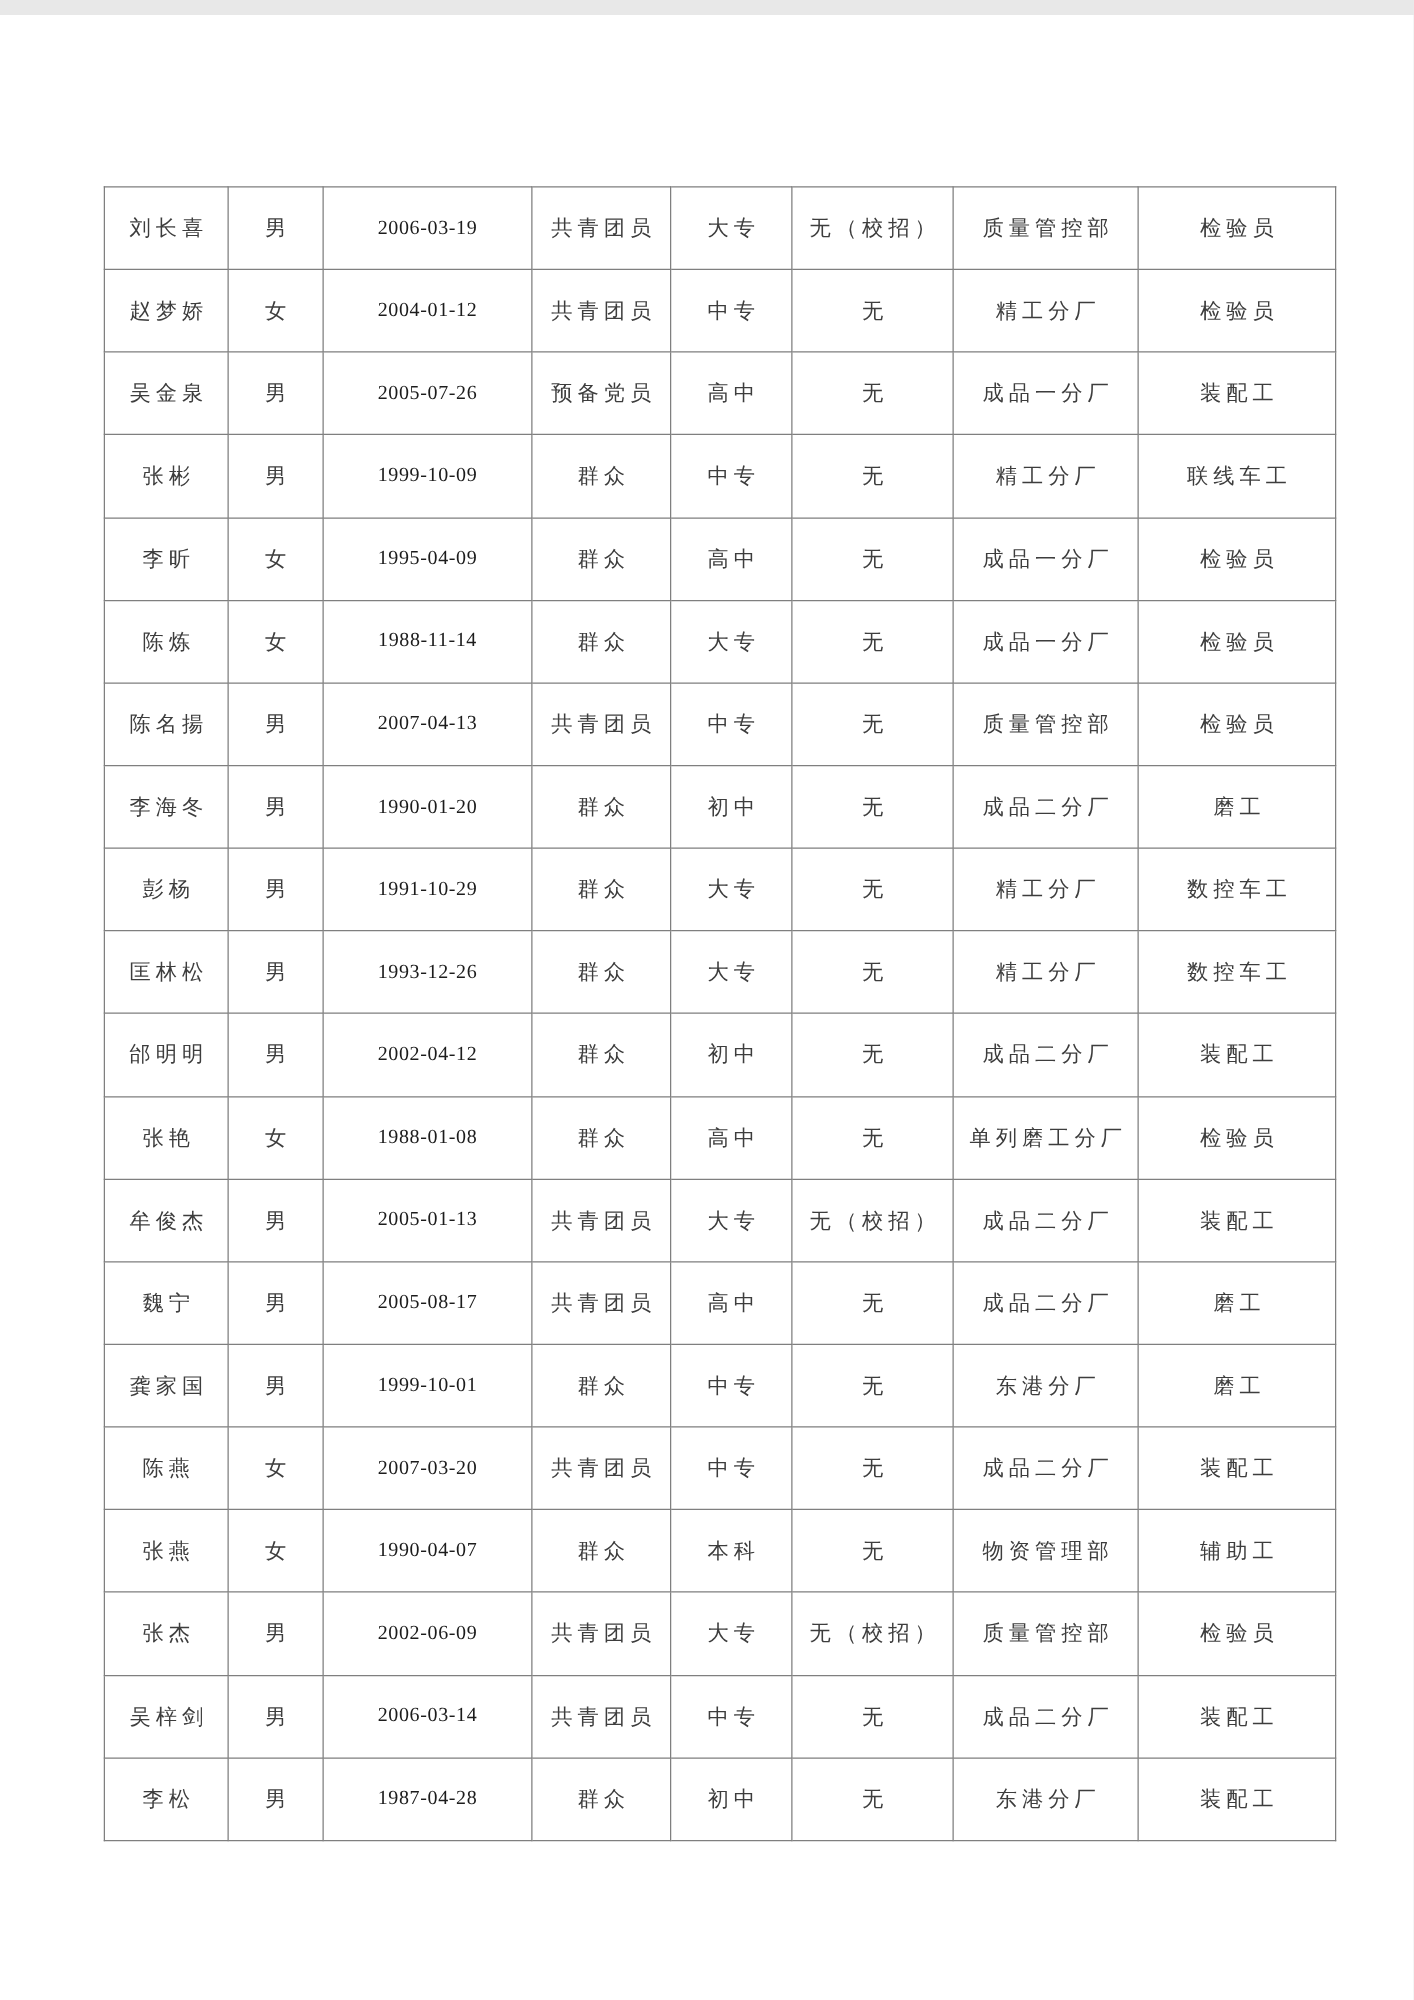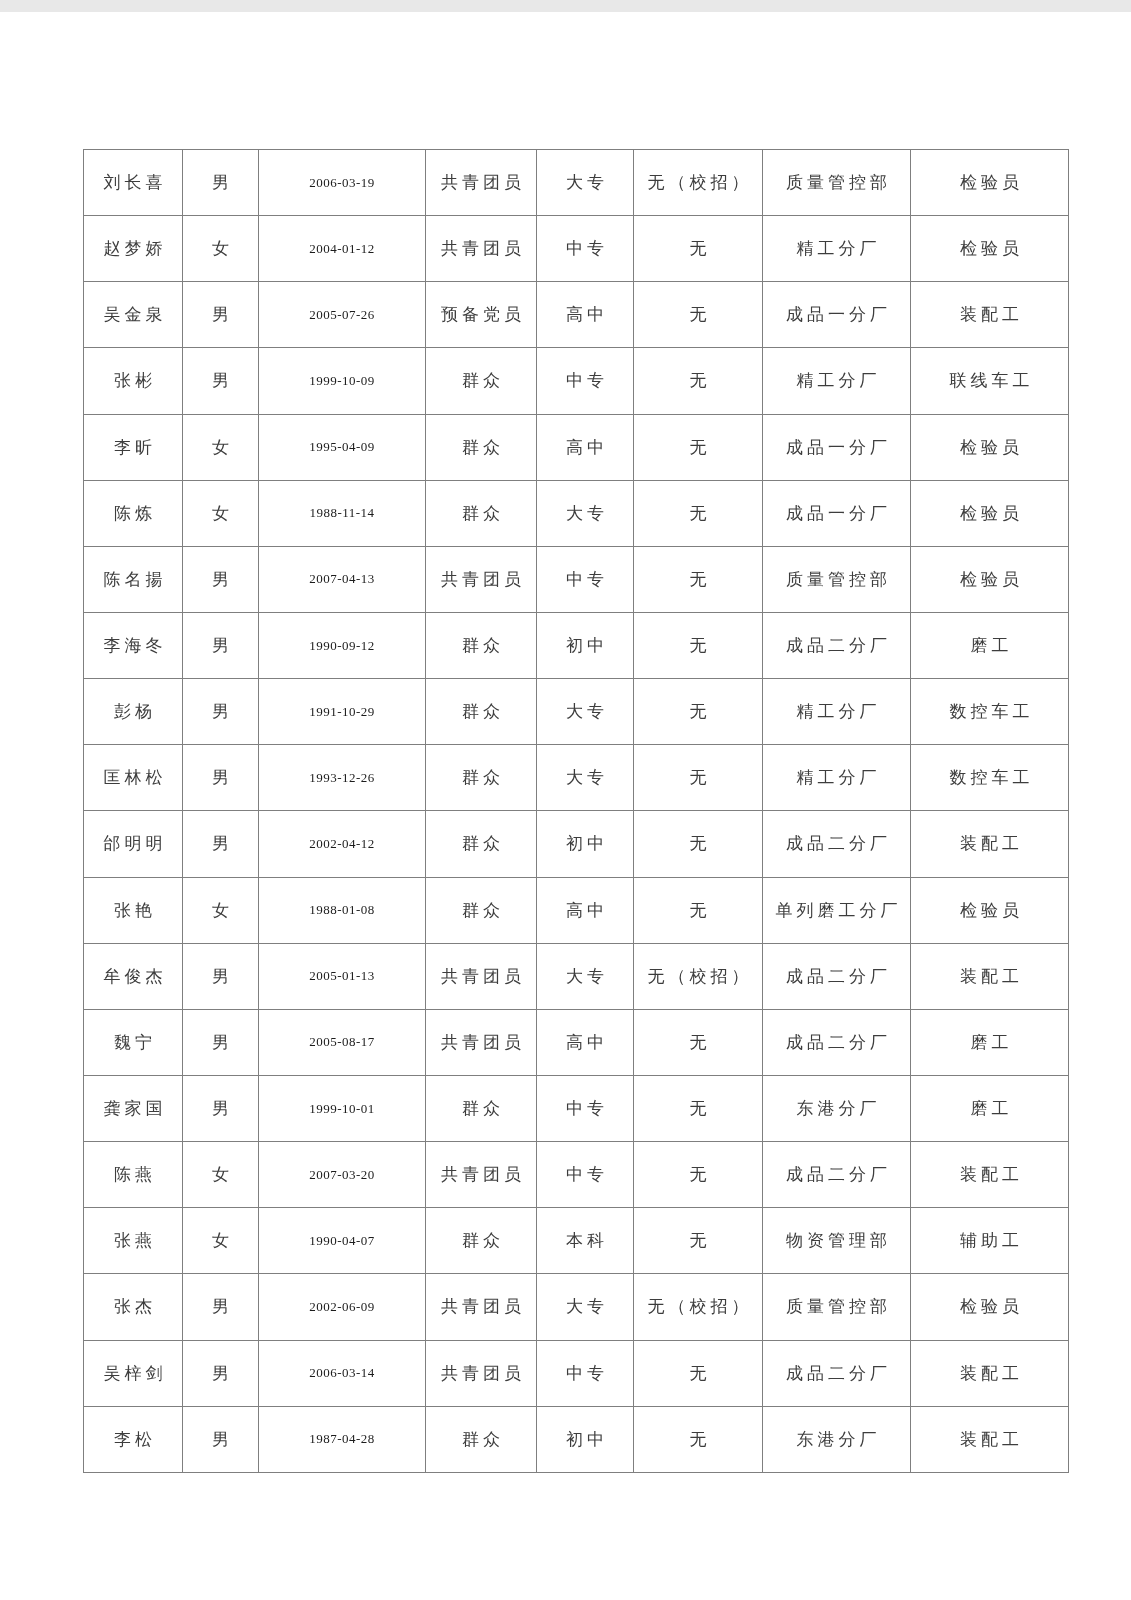--- a/index.html
+++ b/index.html
@@ -33,21 +33,21 @@
     height: 58px;
     font-size: 17px;
     color: #3d3d3d;
     letter-spacing: 4px;
     text-indent: 4px; 
     font-family: "Liberation Serif", "DejaVu Serif", serif;
     white-space: nowrap;
     overflow: hidden;
   }
   table.roster td.c-date {
-    font-size: 13px;
+    font-size: 16px;
     color: #1c1c1c;
     letter-spacing: 0.5px;
     text-indent: 0;
     font-family: "Liberation Serif", "DejaVu Serif", serif;
   }
   col.w-name       { width: 99px;  }
   col.w-gender     { width: 76px;  }
   col.w-date       { width: 167px; }
   col.w-political  { width: 111px; }
   col.w-education  { width: 97px;  }
@@ -137,21 +137,21 @@
     <td class="c-date">2007-04-13</td>
     <td class="c-political">共青团员</td>
     <td class="c-education">中专</td>
     <td class="c-referral">无</td>
     <td class="c-department">质量管控部</td>
     <td class="c-position">检验员</td>
   </tr>
         <tr>
     <td class="c-name">李海冬</td>
     <td class="c-gender">男</td>
-    <td class="c-date">1990-09-12</td>
+    <td class="c-date">1990-01-20</td>
     <td class="c-political">群众</td>
     <td class="c-education">初中</td>
     <td class="c-referral">无</td>
     <td class="c-department">成品二分厂</td>
     <td class="c-position">磨工</td>
   </tr>
         <tr>
     <td class="c-name">彭杨</td>
     <td class="c-gender">男</td>
     <td class="c-date">1991-10-29</td>

